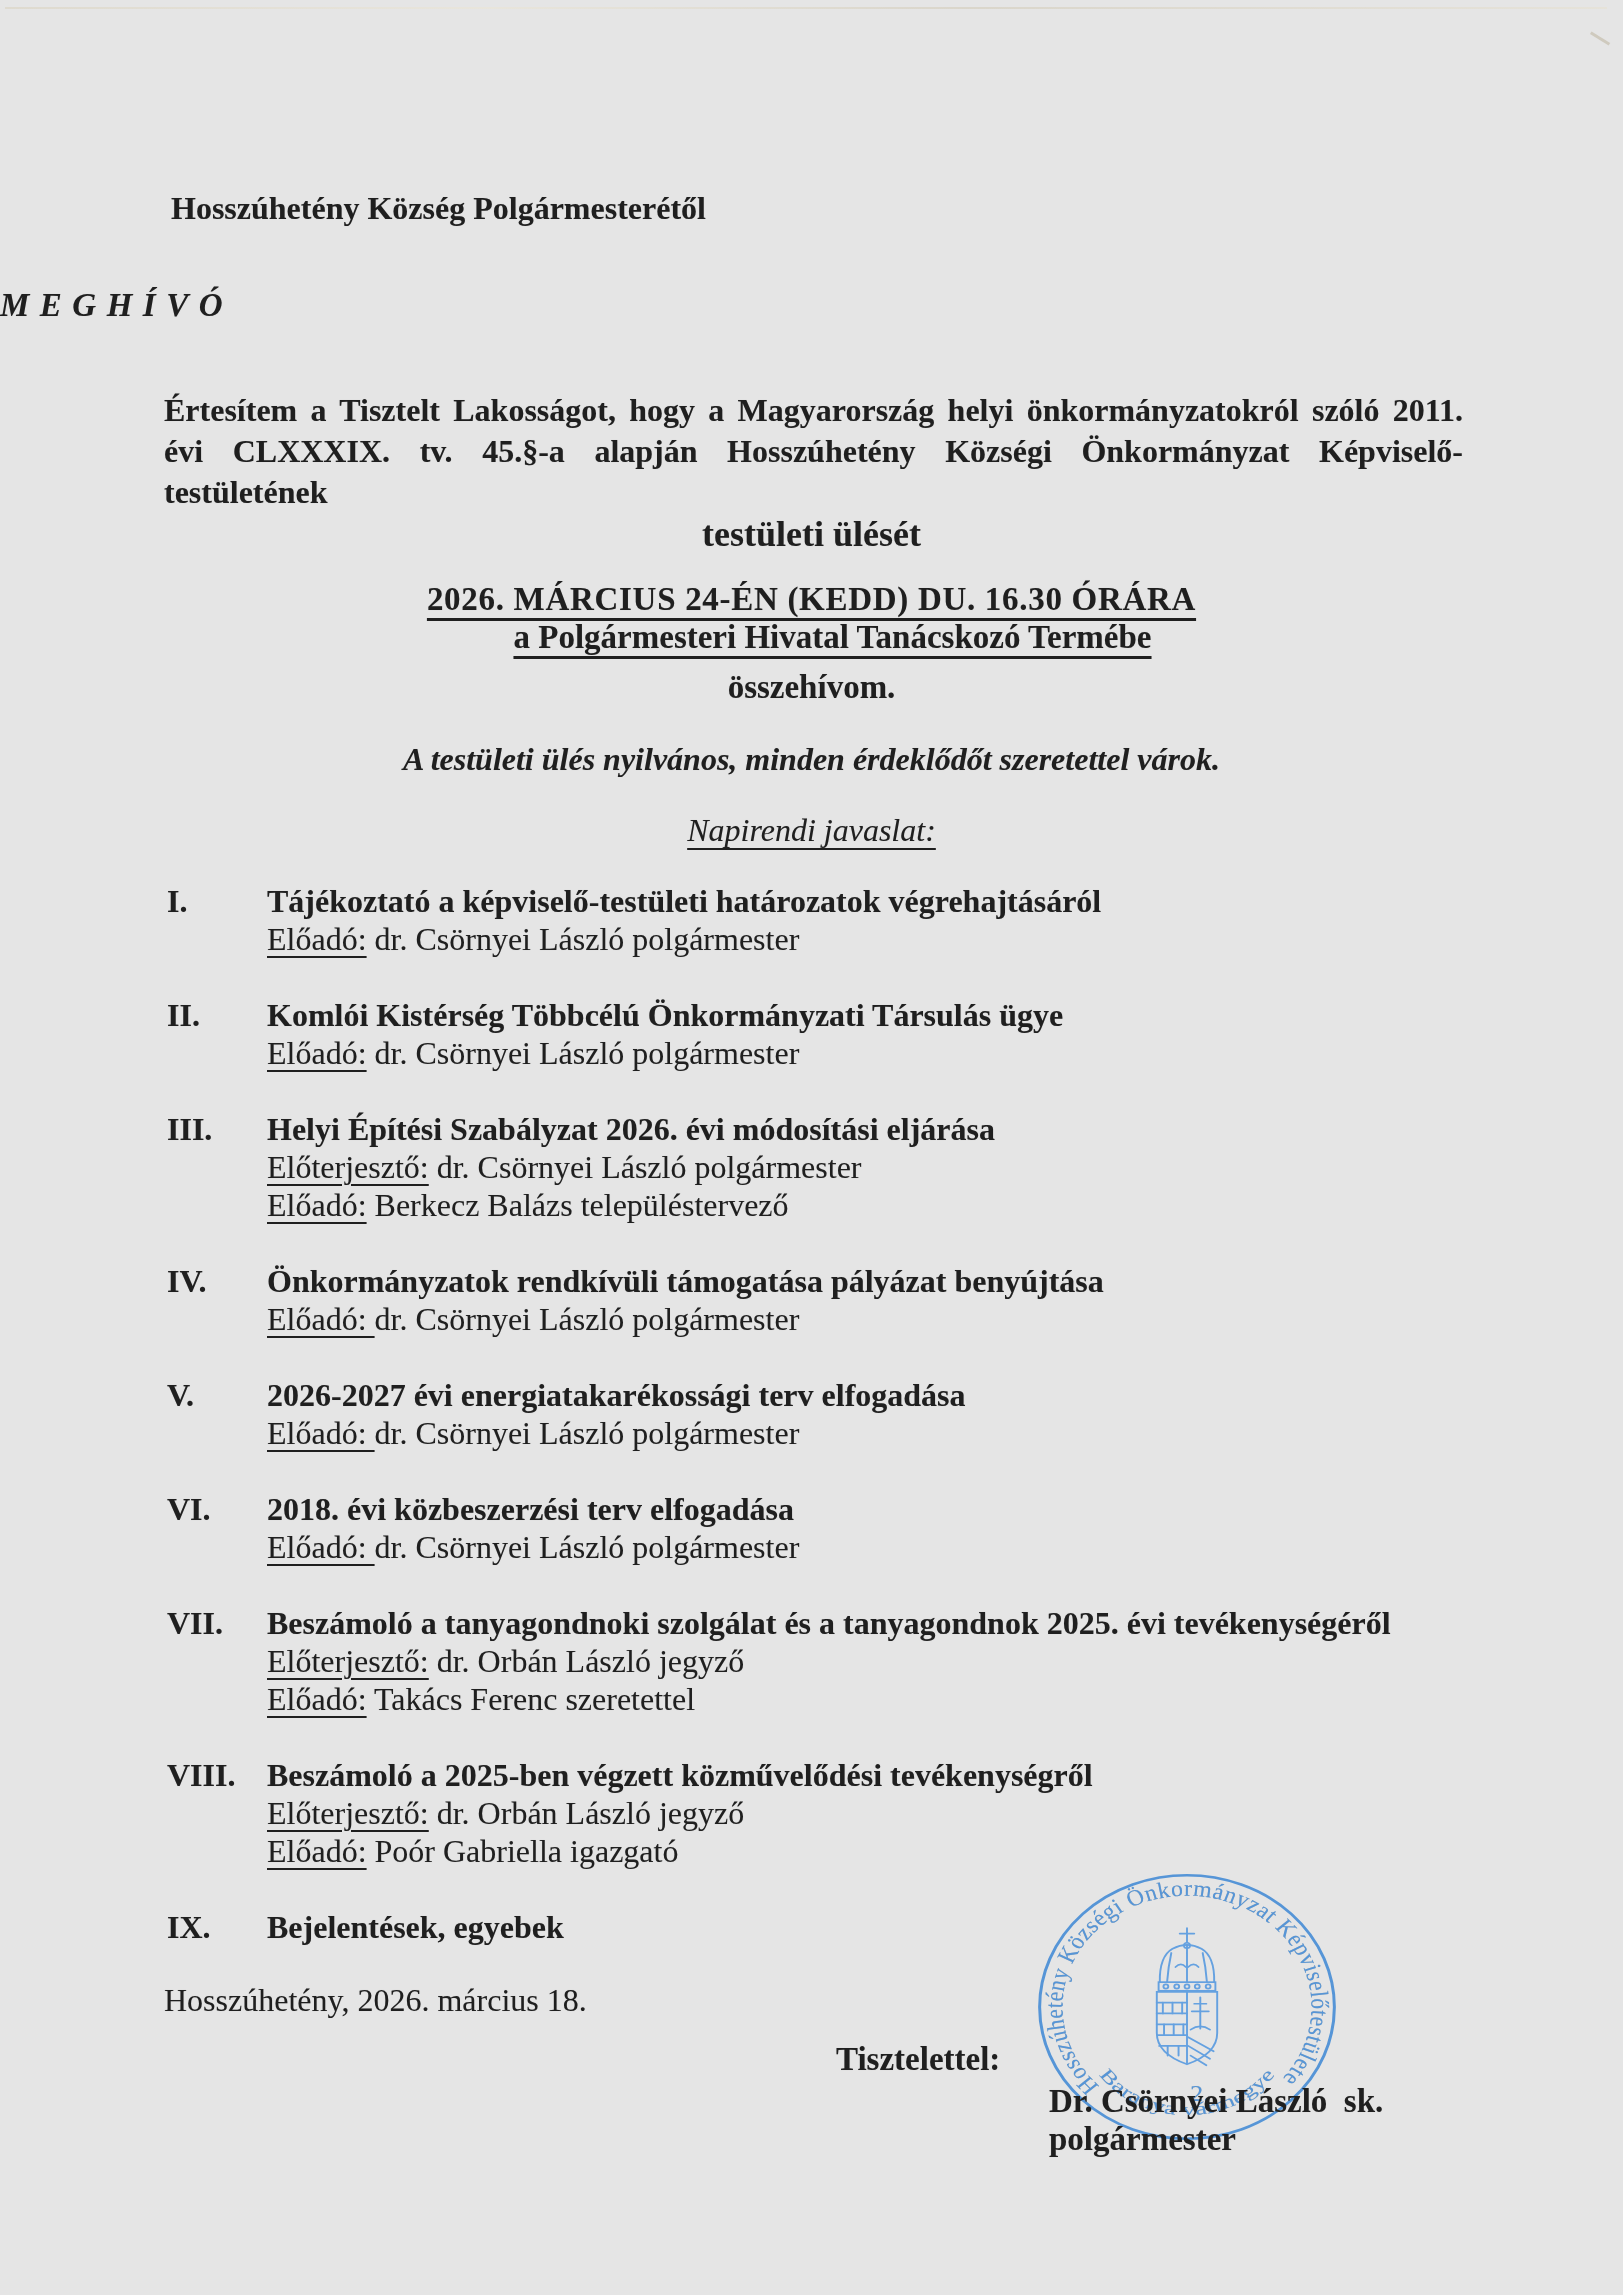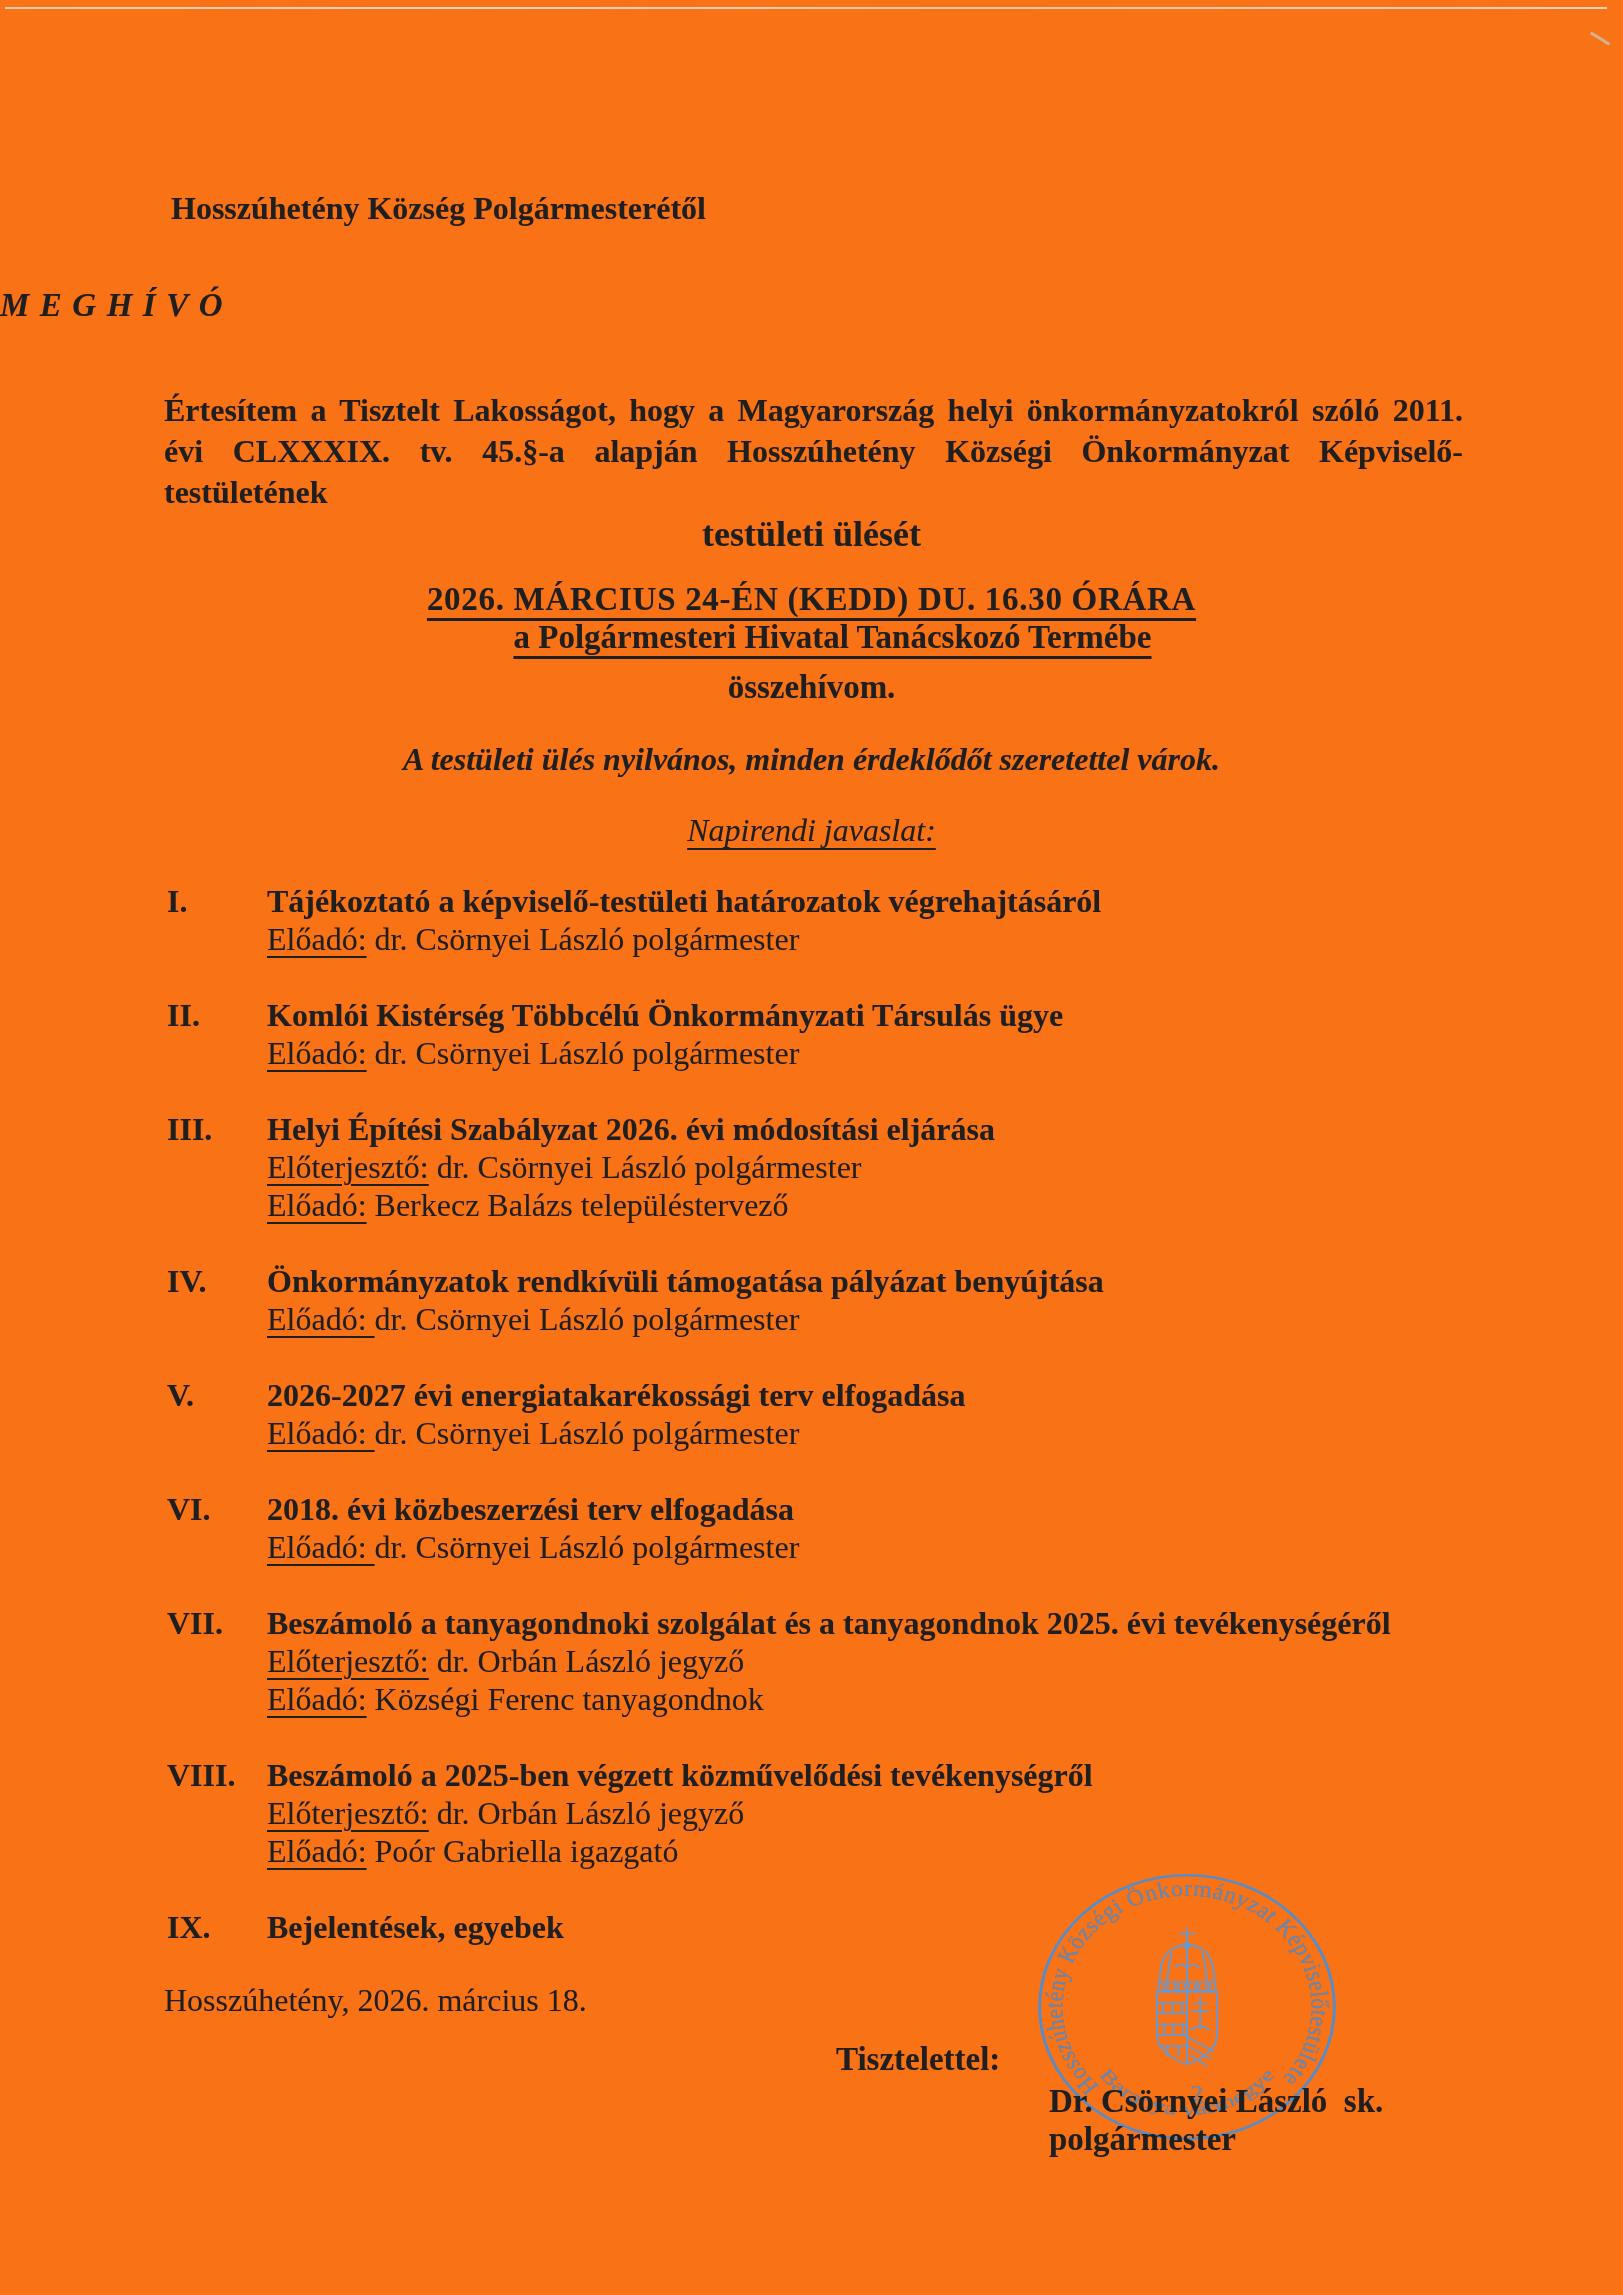--- a/index.html
+++ b/index.html
@@ -1,17 +1,17 @@
 <!DOCTYPE html>
 <html lang="hu" style="font-size:10.5px"><head>
 <meta charset="utf-8">
 <style>
   html,body{margin:0;padding:0;background:#9a9a9a;}
   .page{
-    position:relative; width:1623px; height:2295px; background:#f97316;
+    position:relative; width:1623px; height:2295px; background:#e5e5e5;
     font-family:"Liberation Serif","DejaVu Serif",serif;
     color:#1f1f1f; overflow:hidden;
     text-shadow:0 0 0.7px rgba(30,30,30,.25);
   }
   .abs{position:absolute;}
   .scanline{position:absolute; top:7.2px; left:5.2px; width:1602px; height:2px;
     background:linear-gradient(90deg,#ddd8cb,#e9e5da 30%,#d8d3c6 60%,#e6e2d7); opacity:.85;}
   .scanspeck{position:absolute; top:37px; left:1589px; width:22px; height:3.3px;
     background:#c9c3b4; transform:rotate(32deg); opacity:.8;}
   .sender{left:171px; top:190px; font-size:32px; font-weight:bold; white-space:nowrap;}
@@ -117,21 +117,21 @@
         <div class="agenda-title">2018. évi közbeszerzési terv elfogadása</div>
       <div class="agenda-line"><span class="lbl">Előadó: </span><span>dr. Csörnyei László polgármester</span></div>
         </div>
     </div>
 
     <div class="agenda-item">
       <div class="agenda-num">VII.</div>
       <div class="agenda-content">
         <div class="agenda-title">Beszámoló a tanyagondnoki szolgálat és a tanyagondnok 2025. évi tevékenységéről</div>
       <div class="agenda-line"><span class="lbl">Előterjesztő:</span><span> dr. Orbán László jegyző</span></div>
-          <div class="agenda-line"><span class="lbl">Előadó:</span><span> Községi Ferenc tanyagondnok</span></div>
+          <div class="agenda-line"><span class="lbl">Előadó:</span><span> Takács Ferenc szeretettel</span></div>
         </div>
     </div>
 
     <div class="agenda-item">
       <div class="agenda-num">VIII.</div>
       <div class="agenda-content">
         <div class="agenda-title">Beszámoló a 2025-ben végzett közművelődési tevékenységről</div>
       <div class="agenda-line"><span class="lbl">Előterjesztő:</span><span> dr. Orbán László jegyző</span></div>
           <div class="agenda-line"><span class="lbl">Előadó:</span><span> Poór Gabriella igazgató</span></div>
         </div>

